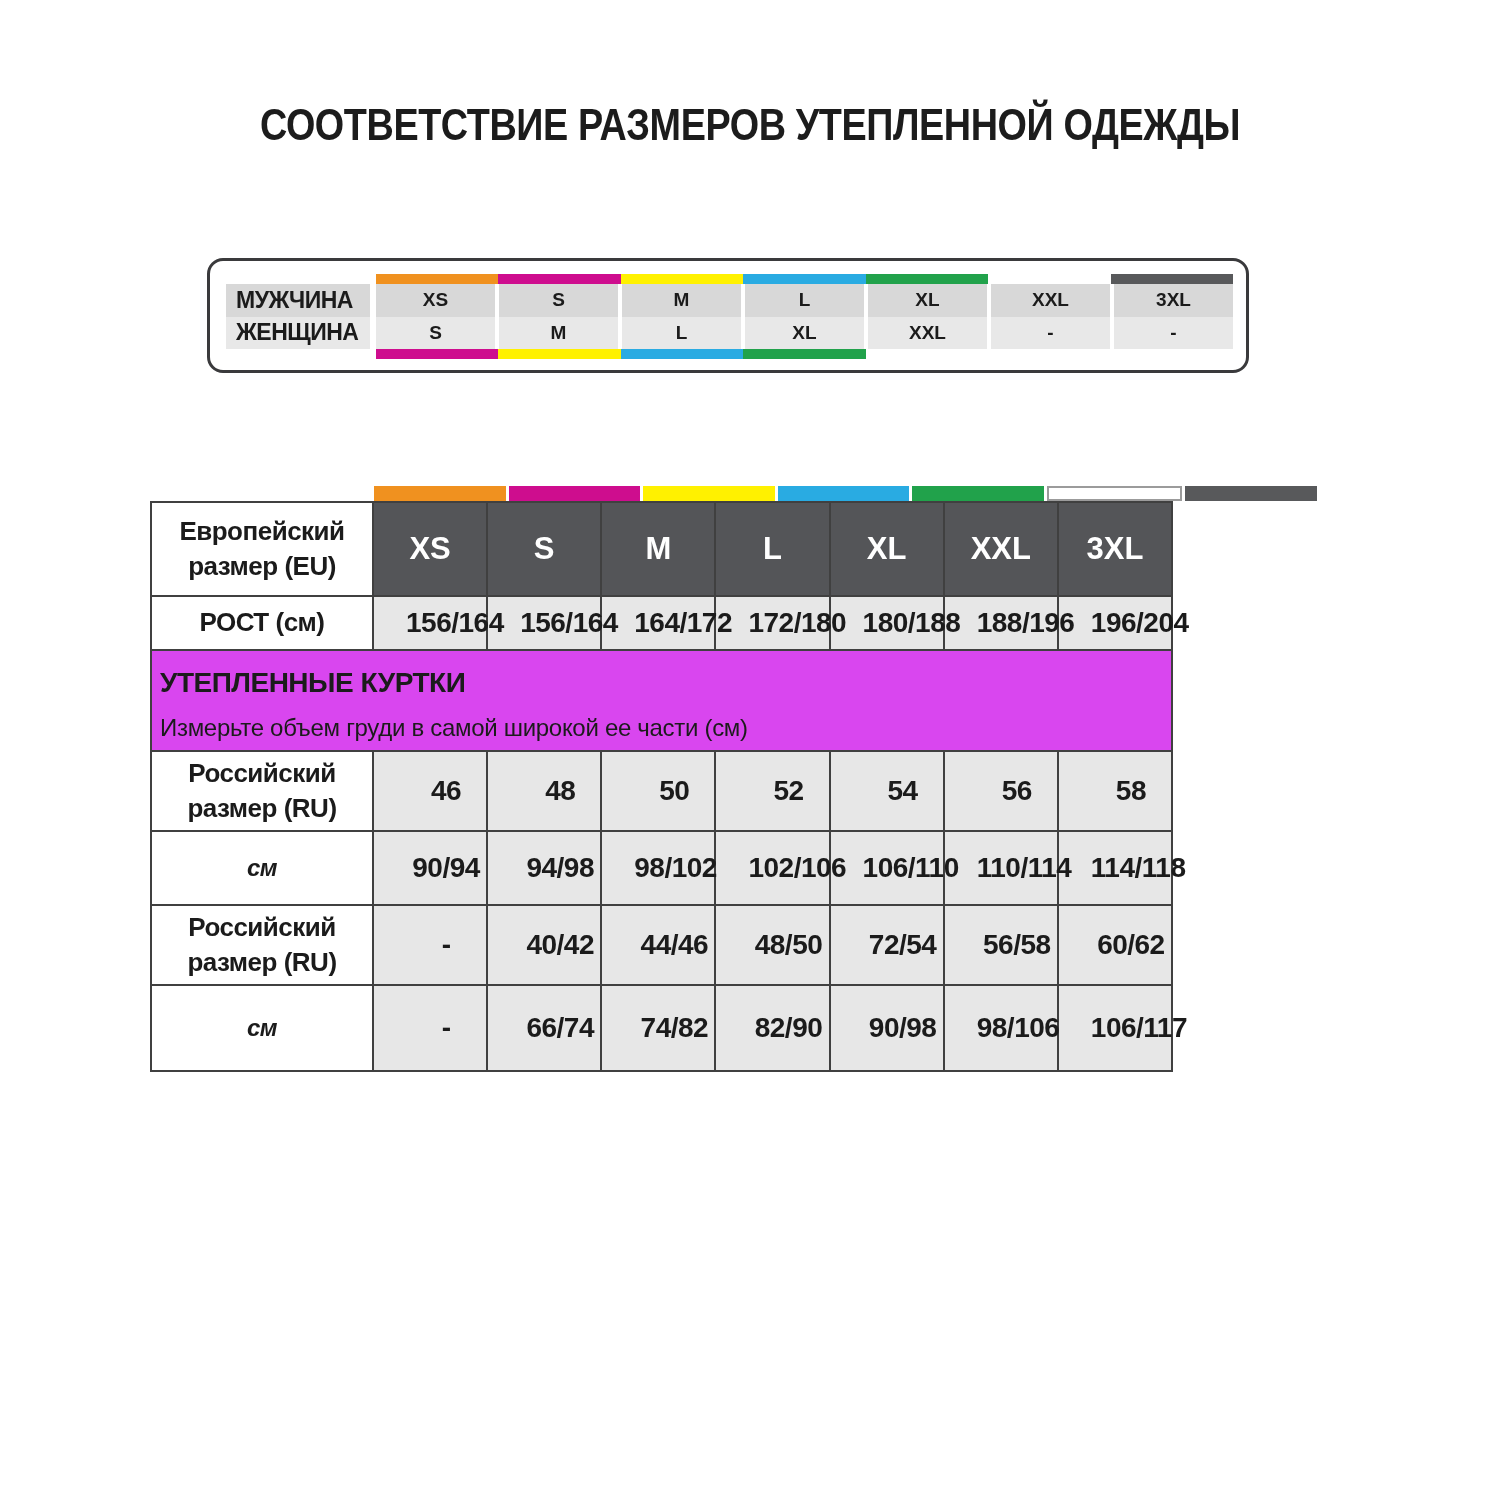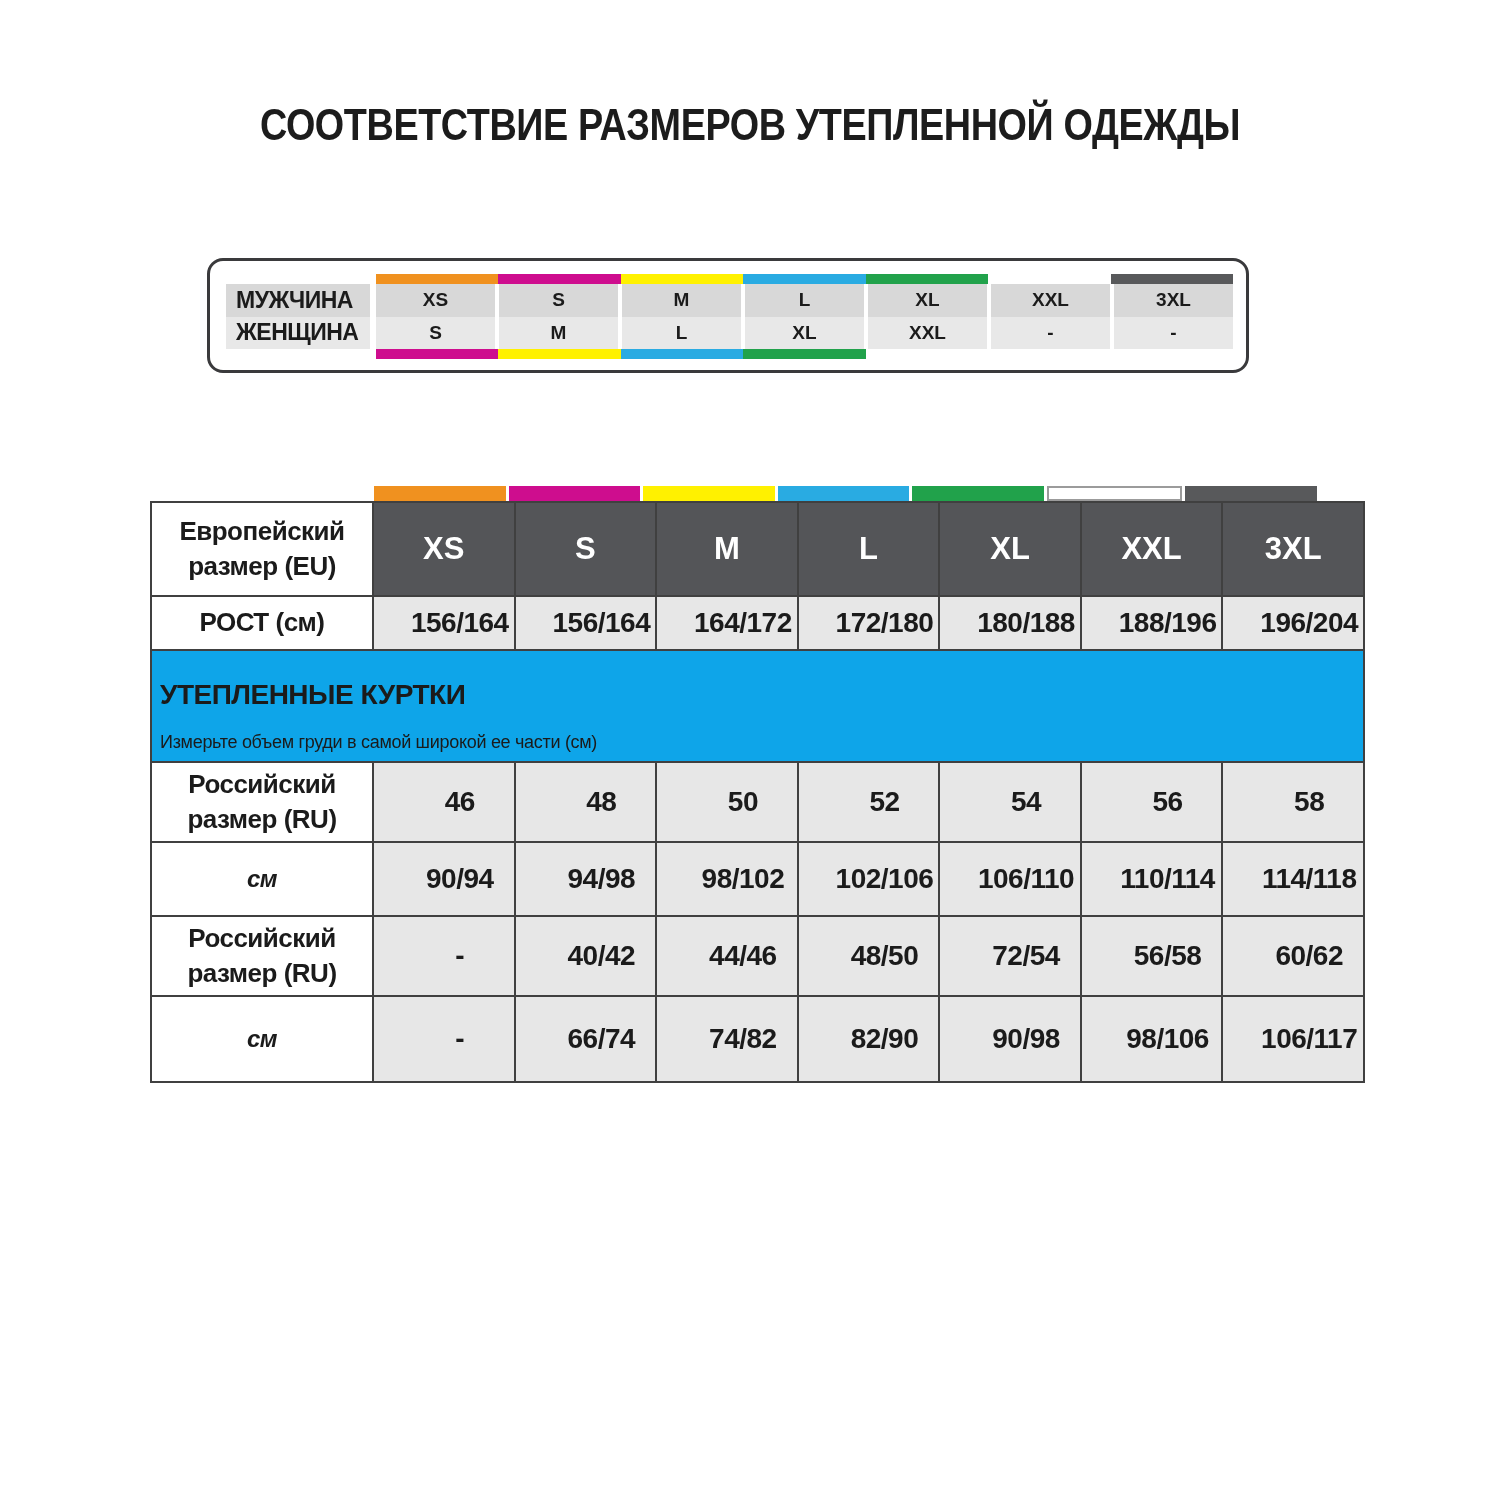--- a/index.html
+++ b/index.html
@@ -33,32 +33,32 @@
   }
   .gval { flex:1; font-weight:bold; font-size:19px; border-right:4px solid #fff; }
   .grow .gval:last-child { border-right:none; }
   .grow-0 .gcell { background:#d8d8d8; }
   .grow-1 .gcell { background:#e8e8e8; }
   
   .main { position:absolute; left:150px; top:486px; width:1167px; }
   .tbars { display:flex; margin-left:224px; height:15px; gap:3px; }
   .tbar { flex:1; }
   .whitebar { border:2px solid #9b9b9b; background:#ffffff !important; }
-  table.size-table { width:1215px; table-layout:fixed; border-collapse:collapse; background:#fff; }
+  table.size-table { width:1023px; table-layout:fixed; border-collapse:collapse; background:#fff; }
   td { border:2px solid #404040; text-align:center; vertical-align:middle; }
   td.lbl {
     background:#fff; font-weight:bold; font-size:26px;
     line-height:1.35; padding:4px 12px; letter-spacing:-0.5px;
   }
   td.euhead { background:#545558; color:#fff; font-weight:bold; font-size:31px; letter-spacing:0; }
   td.val { background:#e7e7e7; font-weight:bold; font-size:28px; letter-spacing:-0.5px;padding-left:32px; }
   td.cmlbl { font-size:24px;font-style:italic; }
-  td.section { background:#0ea5e9; text-align:left; padding:28px 8px 8px 8px; }
+  td.section { background:#d946ef; text-align:left; padding:16px 8px 8px 8px; }
   .sec-title { font-weight:bold; font-size:28px; letter-spacing:-0.5px; }
-  .sec-sub { font-size:18px; margin-top:21px; letter-spacing:-0.3px; }
+  .sec-sub { font-size:24px; margin-top:15px; letter-spacing:-0.3px; }
 </style>
 </head>
 <body>
 
 <div class="page">
 
   <h1 class="title">СООТВЕТСТВИЕ РАЗМЕРОВ УТЕПЛЕННОЙ ОДЕЖДЫ</h1>
 
   <div class="gender-box">
     <div class="gbars" id="gb-top">

